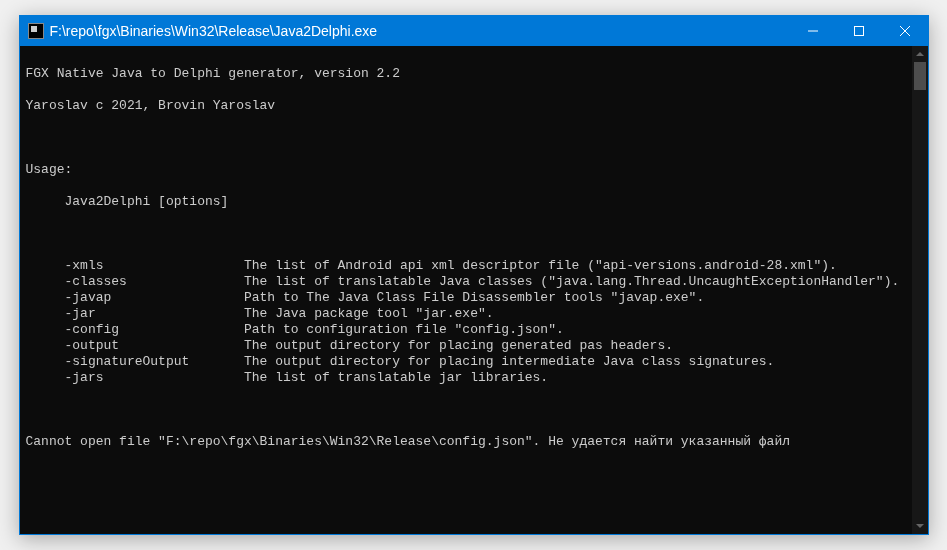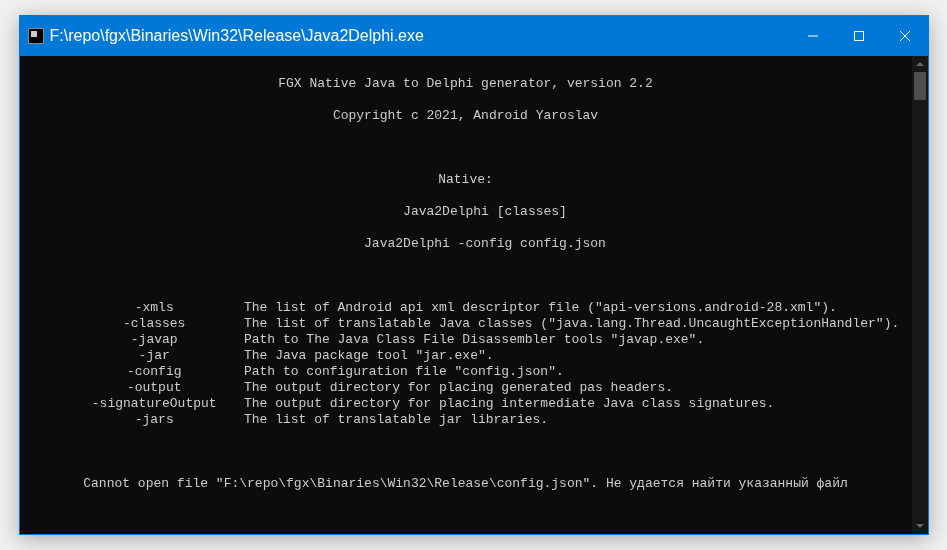--- a/index.html
+++ b/index.html
@@ -18,26 +18,26 @@
     .window {
       width: 910px;
       height: 520px;
       background: #0c0c0c;
       box-shadow: 0 4px 20px rgba(0,0,0,0.3);
       display: flex;
       flex-direction: column;
       border: 1px solid #0078d7;
     }
     .titlebar {
-      height: 40px;
+      height: 30px;
       background: #0078d7;
       display: flex;
       align-items: center;
       color: #fff;
-      font-size: 16px;
+      font-size: 14px;
       flex-shrink: 0;
     }
     .titlebar-icon {
       width: 16px;
       height: 16px;
       margin: 0 6px 0 8px;
       background: #000;
       border: 1px solid #888;
       position: relative;
     }
@@ -72,21 +72,20 @@
       width: 10px;
       height: 10px;
       stroke: #fff;
       fill: none;
       stroke-width: 1;
     }
     .console-body {
       flex: 1;
       display: flex;
       overflow: hidden;
-      text-align: center;
     }
     .console-content {
       flex: 1;
       padding: 4px 6px;
       font-family: Consolas, 'Courier New', monospace;
       font-size: 13px;
       line-height: 16px;
       color: #cccccc;
       background: #0c0c0c;
       white-space: pre;
@@ -161,25 +160,24 @@
         <svg viewBox="0 0 10 10">
             <line x1="0" y1="0" x2="10" y2="10"></line>
             <line x1="10" y1="0" x2="0" y2="10"></line>
           </svg>
       </div>
     </div>
   </div>
   <div class="console-body">
     <div class="console-content">
 <span class="line">FGX Native Java to Delphi generator, version 2.2</span>
-<span class="line">Copyright c 2021, Android Yaroslav</span>
+<span class="line">Yaroslav c 2021, Brovin Yaroslav</span>
 <span class="line"> </span>
-<span class="line">Native:</span>
-<span class="line">     Java2Delphi [classes]</span>
-<span class="line">     Java2Delphi -config config.json</span>
+<span class="line">Usage:</span>
+<span class="line">     Java2Delphi [options]</span>
 <span class="line"> </span>
 <div id="options-container"><div class="option-row"><span class="opt-indent"></span><span class="opt-name">-xmls</span><span>The list of Android api xml descriptor file ("api-versions.android-28.xml").</span></div><div class="option-row"><span class="opt-indent"></span><span class="opt-name">-classes</span><span>The list of translatable Java classes ("java.lang.Thread.UncaughtExceptionHandler").</span></div><div class="option-row"><span class="opt-indent"></span><span class="opt-name">-javap</span><span>Path to The Java Class File Disassembler tools "javap.exe".</span></div><div class="option-row"><span class="opt-indent"></span><span class="opt-name">-jar</span><span>The Java package tool "jar.exe".</span></div><div class="option-row"><span class="opt-indent"></span><span class="opt-name">-config</span><span>Path to configuration file "config.json".</span></div><div class="option-row"><span class="opt-indent"></span><span class="opt-name">-output</span><span>The output directory for placing generated pas headers.</span></div><div class="option-row"><span class="opt-indent"></span><span class="opt-name">-signatureOutput</span><span>The output directory for placing intermediate Java class signatures.</span></div><div class="option-row"><span class="opt-indent"></span><span class="opt-name">-jars</span><span>The list of translatable jar libraries.</span></div></div>
 <span class="line"> </span>
 <span class="line">Cannot open file "F:\repo\fgx\Binaries\Win32\Release\config.json". Не удается найти указанный файл</span>
 
     </div>
     <div class="scrollbar">
       <div class="scroll-arrow">
         <svg viewBox="0 0 8 8">
             <path d="M0 6 L4 2 L8 6 Z"></path>

